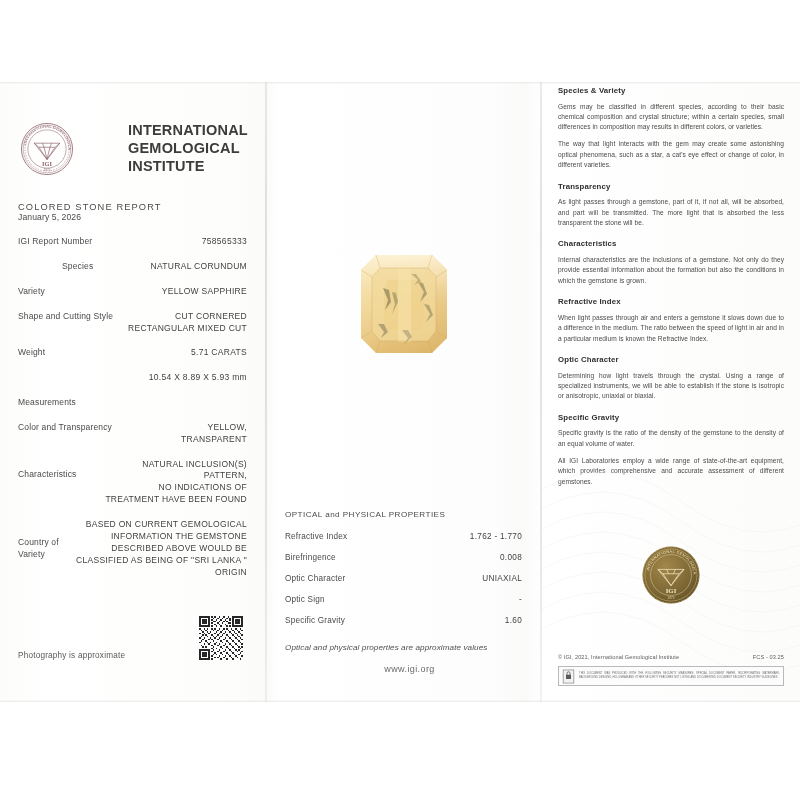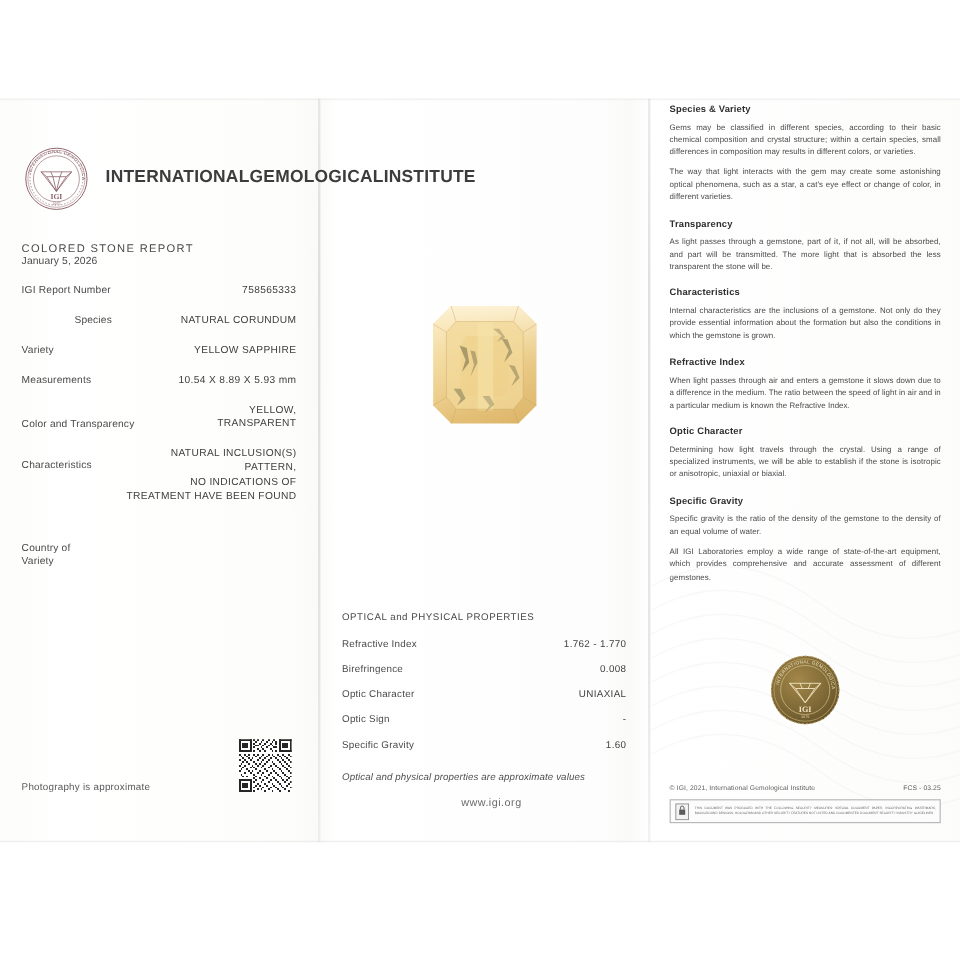--- a/index.html
+++ b/index.html
@@ -76,22 +76,23 @@
     gap: 12px;
     margin-top: 16px;
   }
   .seal {
     flex: 0 0 auto;
     width: 58px;
     height: 58px;
   }
   #brand-lines {
     display: flex;
-    flex-direction: row;
+    flex-direction: column;
     line-height: 1.22;
+    margin-left: 40px;
   }
   #brand-lines span {
     font-size: 14.5px;
     font-weight: bold;
     letter-spacing: 0.2px;
     color: #3c3c3c;
   }
   #report-type {
     margin-top: 24px;
     font-size: 9.3px;
@@ -331,38 +332,52 @@
         </div>
         <div class="spec-row">
           <div class="spec-label" style="white-space: pre-line; margin-left: 44px;">Species</div>
           <div class="spec-value">NATURAL CORUNDUM</div>
         </div>
         <div class="spec-row">
           <div class="spec-label" style="white-space: pre-line;">Variety</div>
           <div class="spec-value">YELLOW SAPPHIRE</div>
         </div>
         <div class="spec-row">
-          <div class="spec-label" style="white-space: pre-line;">Measurements</div>
+          <div class="spec-label" style="white-space: pre-line;">Shape and Cutting Style</div>
+          <div class="spec-value">CUT CORNERED
+RECTANGULAR MIXED CUT</div>
+        </div>
+        <div class="spec-row">
+          <div class="spec-label" style="white-space: pre-line;">Weight</div>
+          <div class="spec-value">5.71 CARATS</div>
+        </div>
+        <div class="spec-row">
+          <div class="spec-label" style="white-space: pre-line; margin-top: 25px;">Measurements</div>
           <div class="spec-value">10.54 X 8.89 X 5.93 mm</div>
         </div>
         <div class="spec-row">
-          <div class="spec-label" style="white-space: pre-line; margin-top: 12px;">Color and Transparency</div>
+          <div class="spec-label" style="white-space: pre-line;">Color and Transparency</div>
           <div class="spec-value">YELLOW,
 TRANSPARENT</div>
         </div>
         <div class="spec-row tall">
           <div class="spec-label" style="white-space: pre-line;">Characteristics</div>
           <div class="spec-value">NATURAL INCLUSION(S)
 PATTERN,
 NO INDICATIONS OF
 TREATMENT HAVE BEEN FOUND</div>
         </div>
         <div class="spec-row tall origin">
           <div class="spec-label" style="white-space: pre-line;">Country of
 Variety</div>
+          <div class="spec-value">BASED ON CURRENT GEMOLOGICAL
+INFORMATION THE GEMSTONE
+DESCRIBED ABOVE WOULD BE
+CLASSIFIED AS BEING OF "SRI LANKA "
+ORIGIN</div>
         </div>
       </div>
 
     <div id="photo-note">Photography is approximate</div>
 
     <svg id="qr-block" viewBox="0 0 29 29" shape-rendering="crispEdges">
       <rect width="29" height="29" fill="#ffffff"></rect>
       <g fill="#262626">
         <rect x="0" y="0" width="7" height="1"></rect>
           <rect x="0" y="6" width="7" height="1"></rect>

